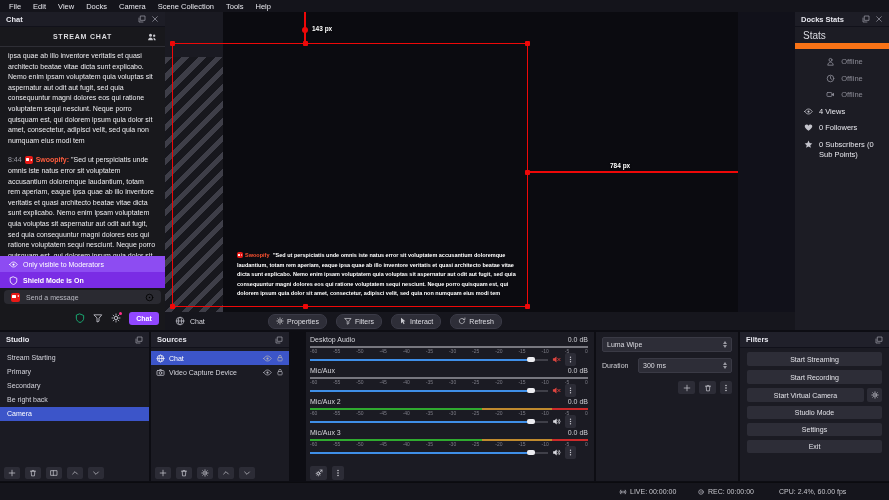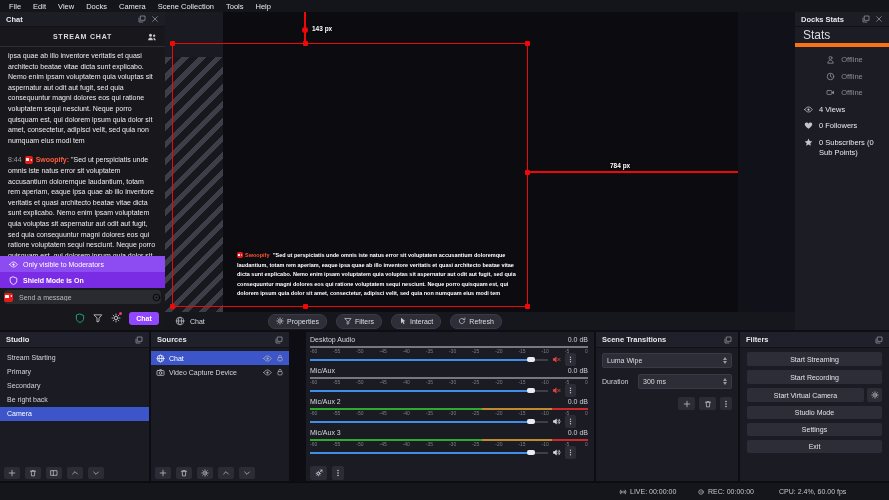--- a/index.html
+++ b/index.html
@@ -34,21 +34,21 @@
   .badge::before{content:"";position:absolute;left:1.4px;top:2.6px;width:3.2px;height:3px;background:#fff;border-radius:.5px;}
   .badge::after{content:"";position:absolute;right:1.1px;top:2.9px;border-top:1.2px solid transparent;
                 border-bottom:1.2px solid transparent;border-right:2.2px solid #fff;}
   .uname{color:#ff5c3d;font-weight:bold;}
   .notice{position:absolute;left:0;right:0;height:16px;display:flex;align-items:center;gap:5px;
           padding:0 9px;color:#fff;font-size:7px;}
   #notice-mods{top:244px;background:#8d4cf2;}
   #notice-shield{top:260px;background:#7a2ce5;font-weight:bold;}
   .notice .ic{width:9px;height:9px;color:#fff;}
   #chat-input-row{position:absolute;left:4px;right:4px;top:278px;height:14px;background:#2a2a31;
-                  border-radius:4px;display:flex;align-items:center;gap:4px;padding:0 0;}
+                  border-radius:4px;display:flex;align-items:center;gap:4px;padding:0 7px;}
   #chat-input-row .badge{width:9px;height:9px;margin:0;}
   #chat-input{flex:1;background:transparent;border:0;outline:none;color:#cfcfd6;font-size:7px;min-width:0;}
   #chat-input::placeholder{color:#b9b9c2;}
   #chat-bottom{position:absolute;left:0;right:0;top:296px;height:20px;display:flex;align-items:center;
                justify-content:flex-end;gap:8px;padding-right:6px;color:#b9b9c2;}
   #shield-green{color:#19b67a;}
   .gear-dot{position:relative;}
   .gear-dot::after{content:"";position:absolute;right:-1px;top:-1px;width:3px;height:3px;border-radius:50%;background:#ff2e8a;}
   #chat-send-btn{width:30px;height:13px;background:#9147ff;border-radius:3px;color:#fff;font-size:7px;
                  font-weight:bold;display:flex;align-items:center;justify-content:center;cursor:pointer;}
@@ -77,22 +77,22 @@
                display:flex;align-items:center;color:#d8d8de;font-size:7px;}
   #src-toolbar .src-label{display:flex;align-items:center;gap:5px;margin-left:10px;}
   #src-toolbar .src-label .ic{color:#a9a9b2;}
   #tb-buttons{position:absolute;left:103px;display:flex;gap:9px;}
   .pillbtn{height:13px;background:#2e2e38;border:1px solid #3a3a46;border-radius:7px;display:flex;
            align-items:center;gap:3px;padding:0 7px;color:#dfdfe5;cursor:pointer;}
   .pillbtn .ic{width:8px;height:8px;color:#c9c9cf;}
 
   
   #stats-dock{position:absolute;left:795px;top:12px;width:94px;height:318px;background:#1c1c24;}
-  #stats-hdr{height:16px;display:flex;align-items:center;padding-left:8px;font-size:12px;color:#dcdce2;
-             border-bottom:4px solid #f97316;}
+  #stats-hdr{height:16px;display:flex;align-items:center;padding-left:8px;font-size:10px;color:#dcdce2;
+             border-bottom:6px solid #f97316;}
   #stats-list{padding:8px 4px 0 9px;}
   .stat-row{display:flex;gap:6px;align-items:flex-start;margin-bottom:7px;font-size:7.5px;color:#e8e8ee;line-height:9.5px;}
   .stat-row .ic{width:9px;height:9px;color:#c4c4cc;margin-top:0;}
   .stat-row.dim{color:#8c8c96;justify-content:center;}
   .stat-row.dim .ic{color:#8c8c96;}
 
   
   .dock{position:absolute;top:332px;height:149px;background:#1b1b23;display:flex;flex-direction:column;}
   #scenes-dock{left:0;width:149px;}
   #sources-dock{left:151px;width:138px;}
@@ -766,31 +766,20 @@
                 <circle cx="6" cy="6" r="1.2"></circle>
                 <circle cx="6" cy="9.8" r="1.2"></circle>
               </svg>
             </span>
           </span>
       </div>
     </div>
   </div>
 
   <div class="dock" id="trans-dock">
-    <div class="dock-title">
-      <span>Scene Transitions</span>
-      <span class="dock-icons">
-          <span class="ic">
-            <svg viewBox="0 0 12 12" fill="none" stroke="currentColor" stroke-width="1.1" stroke-linecap="round" stroke-linejoin="round">
-              <rect x="4" y="1.5" width="6.5" height="6.5"></rect>
-              <path d="M1.5 4.5v6h6"></path>
-            </svg>
-          </span>
-        </span>
-    </div>
     <div class="dock-body" id="trans-body">
       <div class="combo">
         <span>Luma Wipe</span>
         <span class="spin-arrows">
             <i class="up"></i>
             <i class="dn"></i>
           </span>
       </div>
       <div id="dur-row">
         <span class="lbl">Duration</span>

